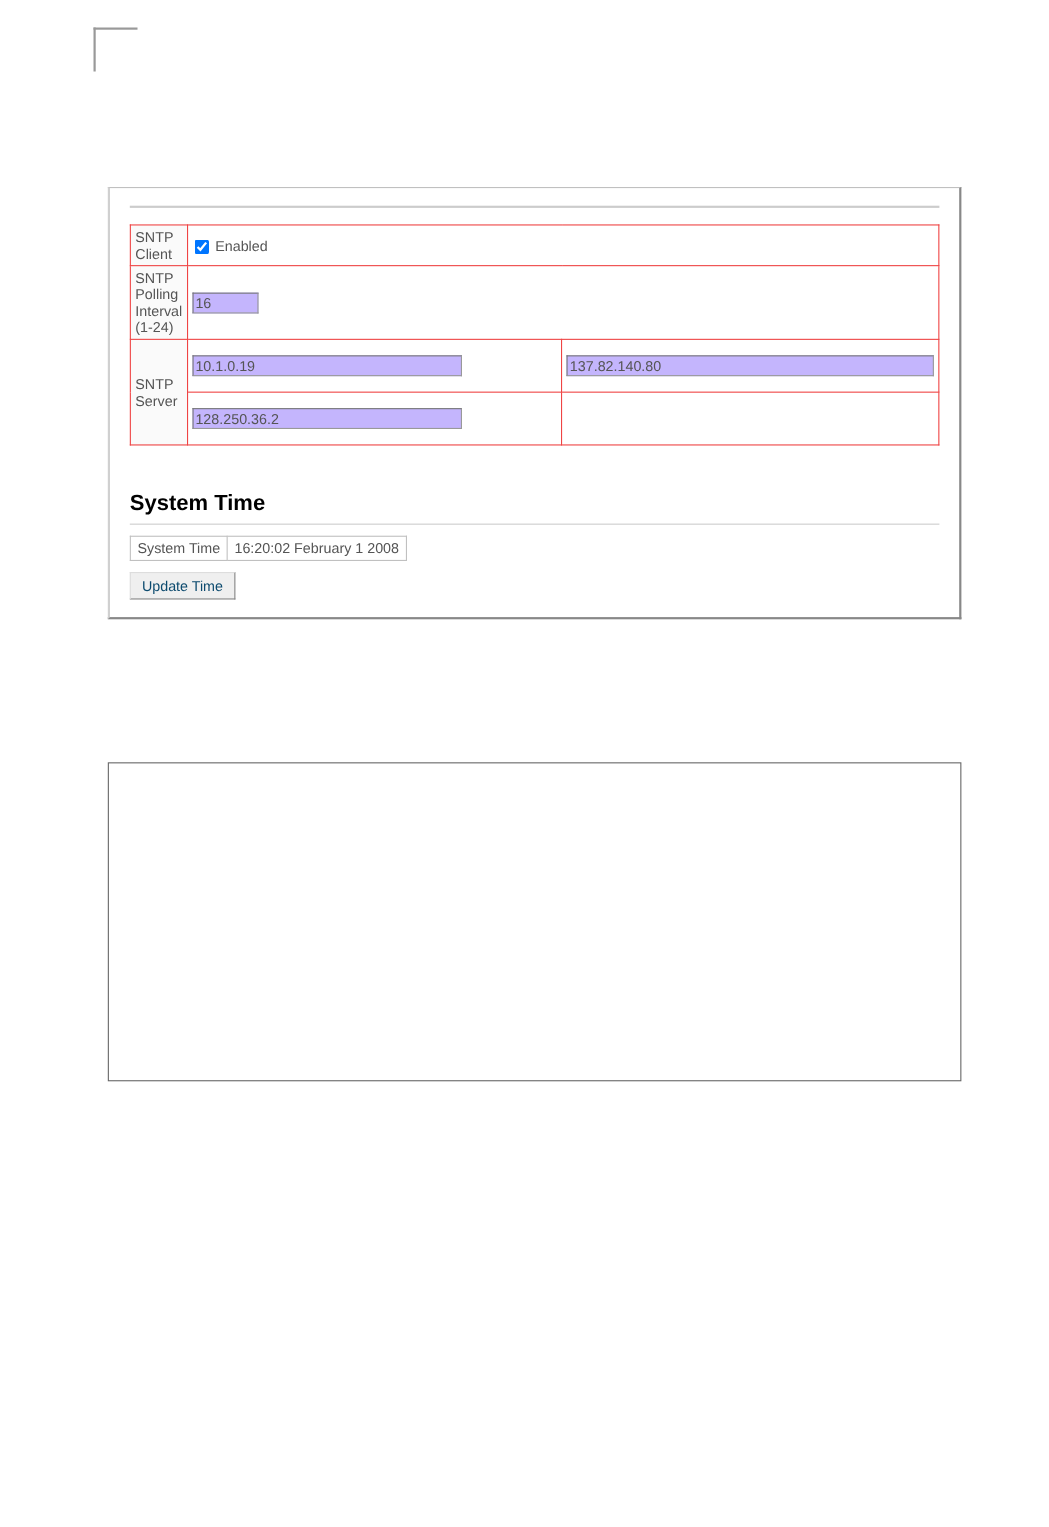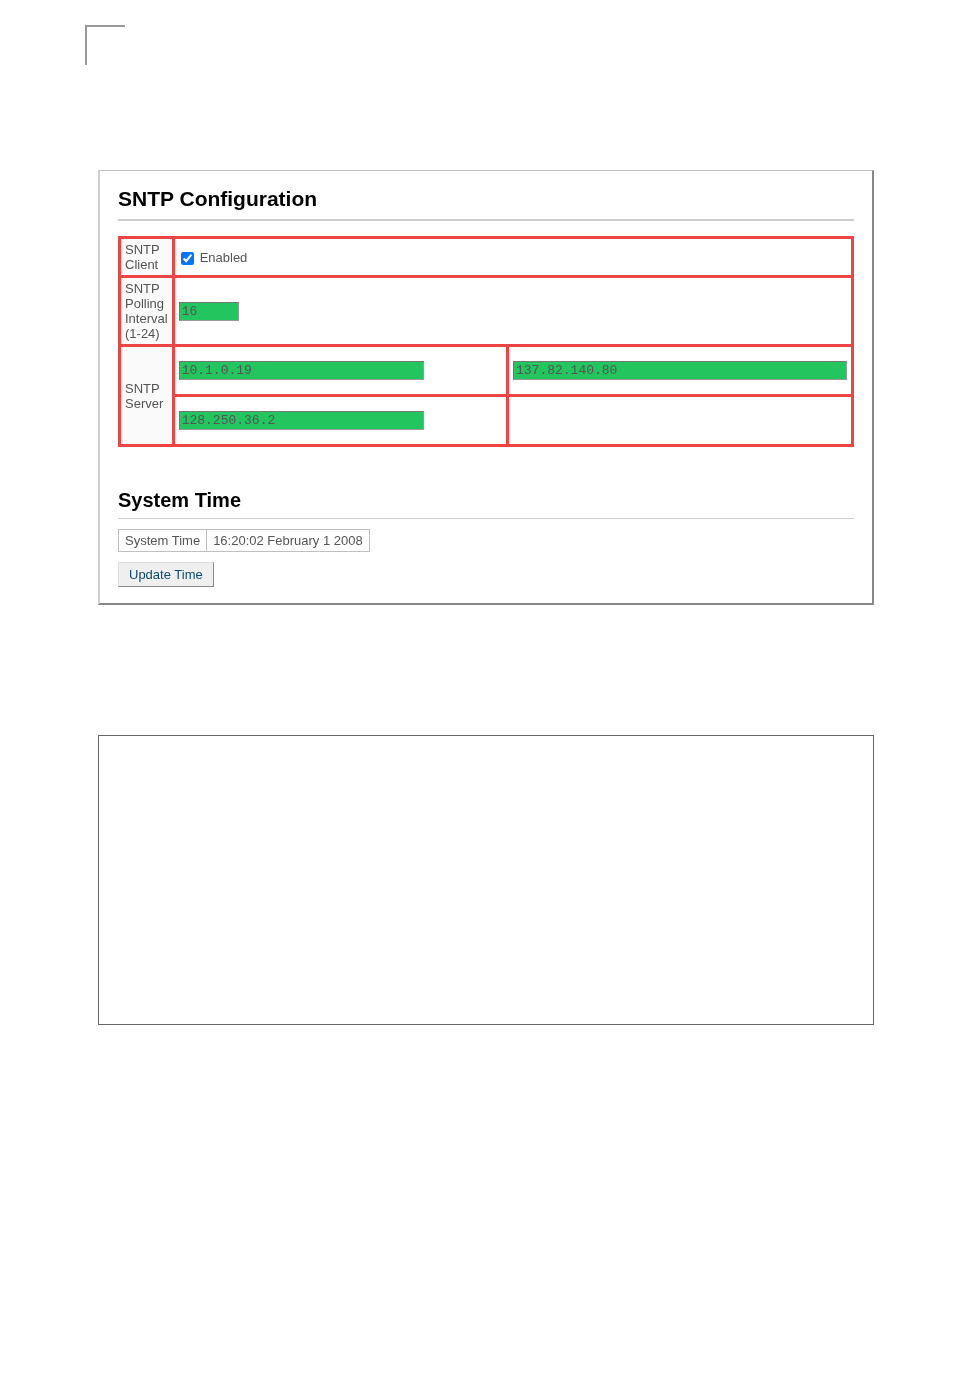--- a/index.html
+++ b/index.html
@@ -43,21 +43,21 @@
       border: none;
       border-top: 2px solid #ccc;
       margin-bottom: 15px;
     }
     .config-table {
       width: 100%;
       border-collapse: collapse;
       border: 1px solid #c0c0c0;
     }
     .config-table td {
-      border: 3px solid #ef4444;
+      border: 1px solid #ef4444;
       padding: 3px 4px;
       font-size: 13px;
       color: #555;
       vertical-align: middle;
       margin-top: 14px;
     }
     .config-table .label-cell {
       width: 102px;
       background: #fafafa;
     }
@@ -65,27 +65,27 @@
       display: flex;
       align-items: flex-end;
       gap: 4px;
     }
     input[type="checkbox"] {
       width: 13px;
       height: 13px;
       margin: 0 2px;
     }
     input[type="text"] {
-      font-family: Liberation Mono, monospace;
+      font-family: Liberation Sans, sans-serif;
       font-size: 13px;
       color: #555;
       border: 1px solid #999;
       border-top-color: #777;
       border-left-color: #777;
-      background: #22c55e;
+      background: #c4b5fd;
       padding: 1px 2px;
       height: 19px;
     }
     .input-small {
       width: 60px;
     }
     .input-server {
       width: 245px;
     }
     .input-server-right {
@@ -141,21 +141,20 @@
       background: #fff;
     }
   </style>
 </head>
 <body>
 
 <div class="top-bracket"></div>
 
 <div class="main-panel">
 
-  <h2 class="section-heading">SNTP Configuration</h2>
   <hr class="heading-rule">
 
   <table class="config-table">
     <tbody>
         <tr>
       <td class="label-cell">SNTP Client</td>
       <td colspan="2">
         <span class="checkbox-cell">
           <input type="checkbox" checked="" style="">
           <span>Enabled</span>

